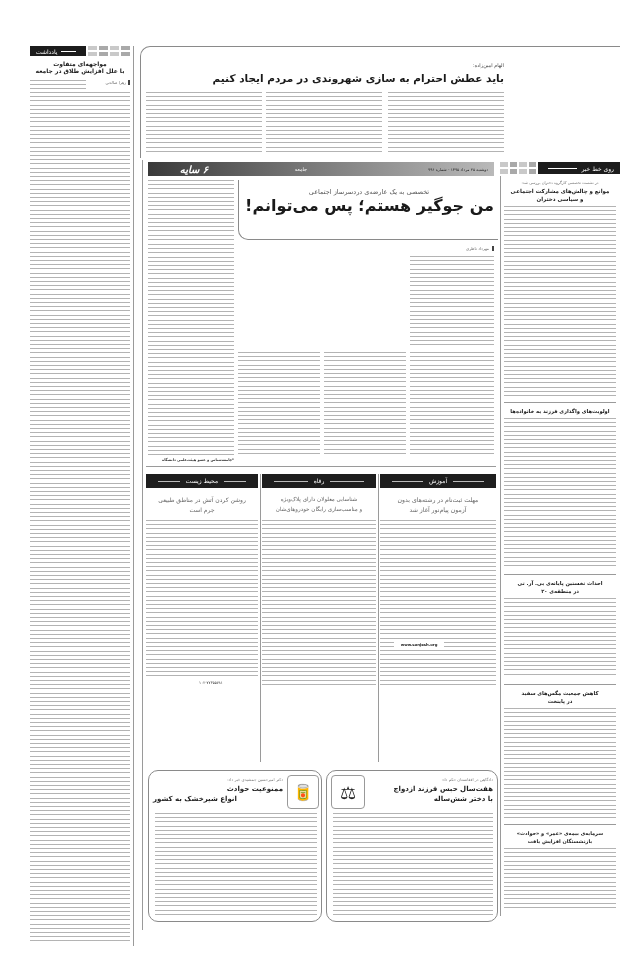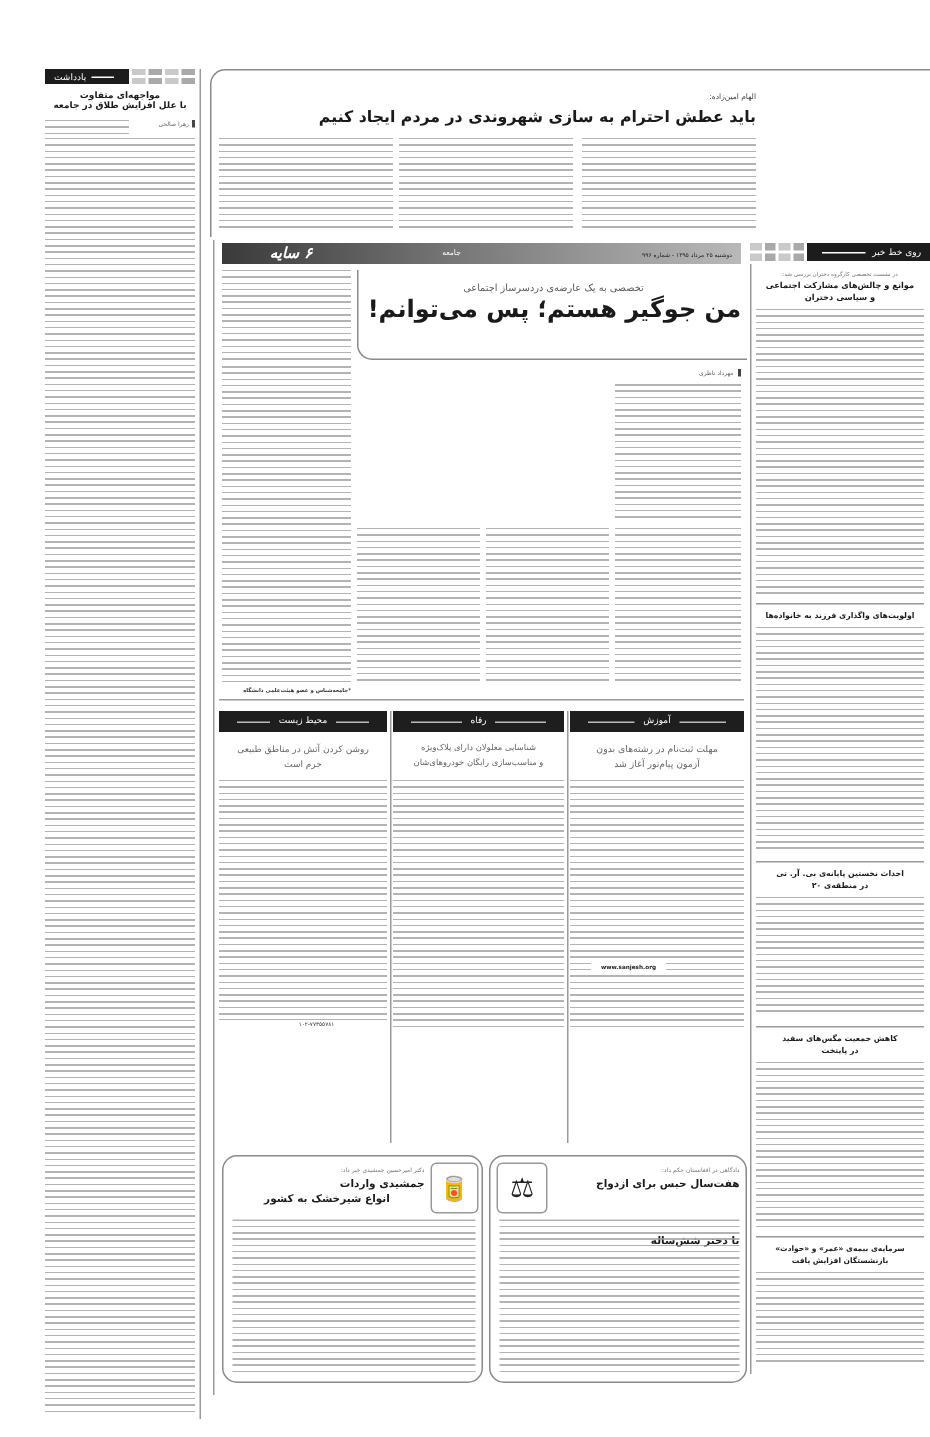--- a/index.html
+++ b/index.html
@@ -157,26 +157,26 @@
   <div class="abs h-light" style="left:0; top:22px; width:112px; font-size:6px;">روشن کردن آتش در مناطق طبیعی</div>
   <div class="abs h-light" style="left:0; top:32px; width:112px; font-size:6px;">جرم است</div>
   <div class="abs lines" style="left:0; top:46px; width:112px; height:160px;"></div>
   <div class="abs" style="left:30px; top:206px; width:70px; font-size:3.8px; color:#333; text-align:center;">۱۰۲-۷۷۳۵۵۷۸۱</div>
 </div>
 <div class="vline" style="left:378px; top:474px; height:288px;"></div>
 <div class="vline" style="left:260px; top:474px; height:288px;"></div>
 
 <div class="abs rounded" style="left:326px; top:770px; width:172px; height:152px;">
   <div class="abs" style="left:40px; top:6px; width:126px; font-size:4px; color:#777; text-align:right;">دادگاهی در افغانستان حکم داد:</div>
-  <div class="abs h-bold" style="left:40px; top:14px; width:126px; font-size:7px; text-align:right;">هفت‌سال حبس برای ازدواج</div>
-  <div class="abs h-bold" style="left:40px; top:24px; width:126px; font-size:7px; text-align:right;margin-top:28px;">با دختر شش‌ساله</div>
+  <div class="abs h-bold" style="left:40px; top:14px; width:126px; font-size:7px; text-align:right;">هفت‌سال حبس فرزند ازدواج</div>
+  <div class="abs h-bold" style="left:40px; top:24px; width:126px; font-size:7px; text-align:right;">با دختر شش‌ساله</div>
   <div class="abs" style="left:4px; top:4px; width:34px; height:34px; border:1px solid #999; border-radius:4px; display:flex; align-items:center; justify-content:center; font-size:18px; color:#222;">⚖</div>
   <div class="abs lines" style="left:6px; top:42px; width:160px; height:104px;"></div>
 </div>
 <div class="abs rounded" style="left:148px; top:770px; width:174px; height:152px;">
   <div class="abs" style="left:4px; top:6px; width:130px; font-size:4px; color:#777; text-align:right;">دکتر امیرحسین جمشیدی خبر داد:</div>
-  <div class="abs h-bold" style="left:4px; top:14px; width:130px; font-size:7px; text-align:right;">جمشیدی واردات</div>
-  <div class="abs h-bold" style="left:4px; top:24px; width:130px; font-size:7px; text-align:center;">انواع شیرخشک به کشور</div>
+  <div class="abs h-bold" style="left:4px; top:14px; width:130px; font-size:7px; text-align:right;">ممنوعیت حوادث</div>
+  <div class="abs h-bold" style="left:4px; top:24px; width:130px; font-size:7px; text-align:left;">انواع شیرخشک به کشور</div>
   <div class="abs" style="left:138px; top:4px; width:32px; height:34px; border:1px solid #999; border-radius:4px; display:flex; align-items:center; justify-content:center; font-size:16px; color:#444;">🥫</div>
   <div class="abs lines" style="left:6px; top:42px; width:162px; height:104px;"></div>
 </div>
 
 <div class="vline" style="left:142px; top:160px; height:770px;"></div>
 
 </body></html>

